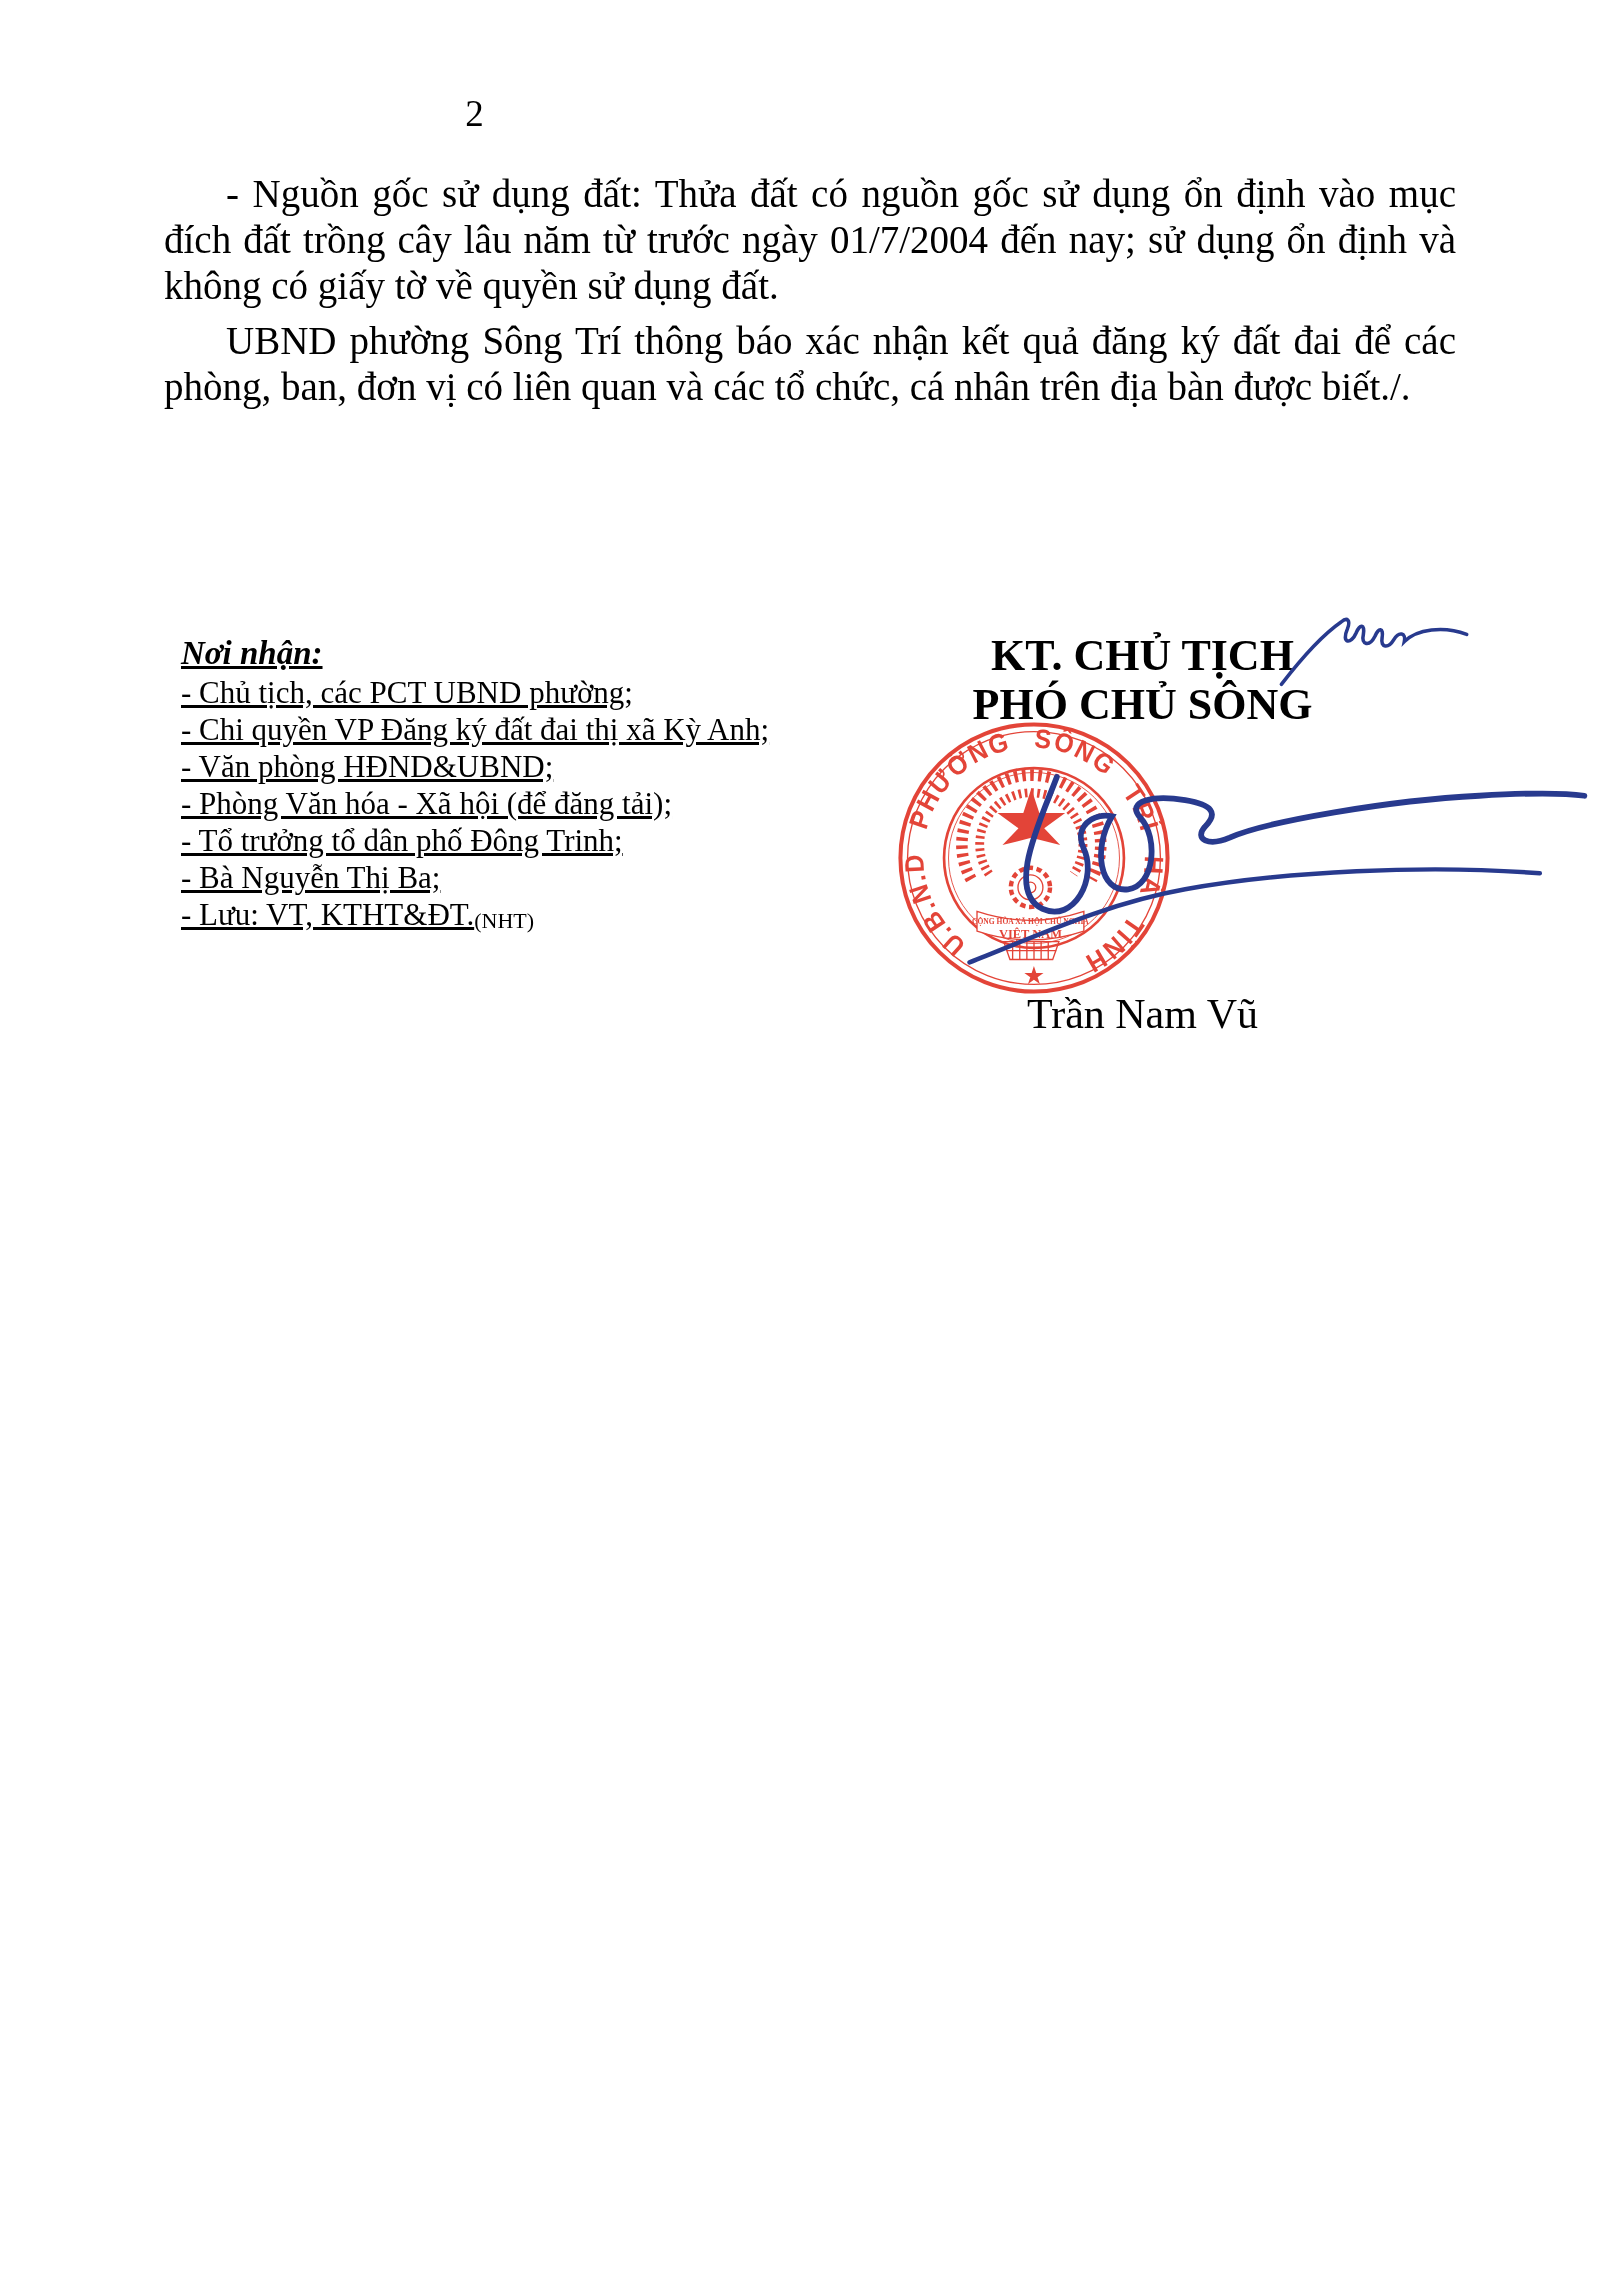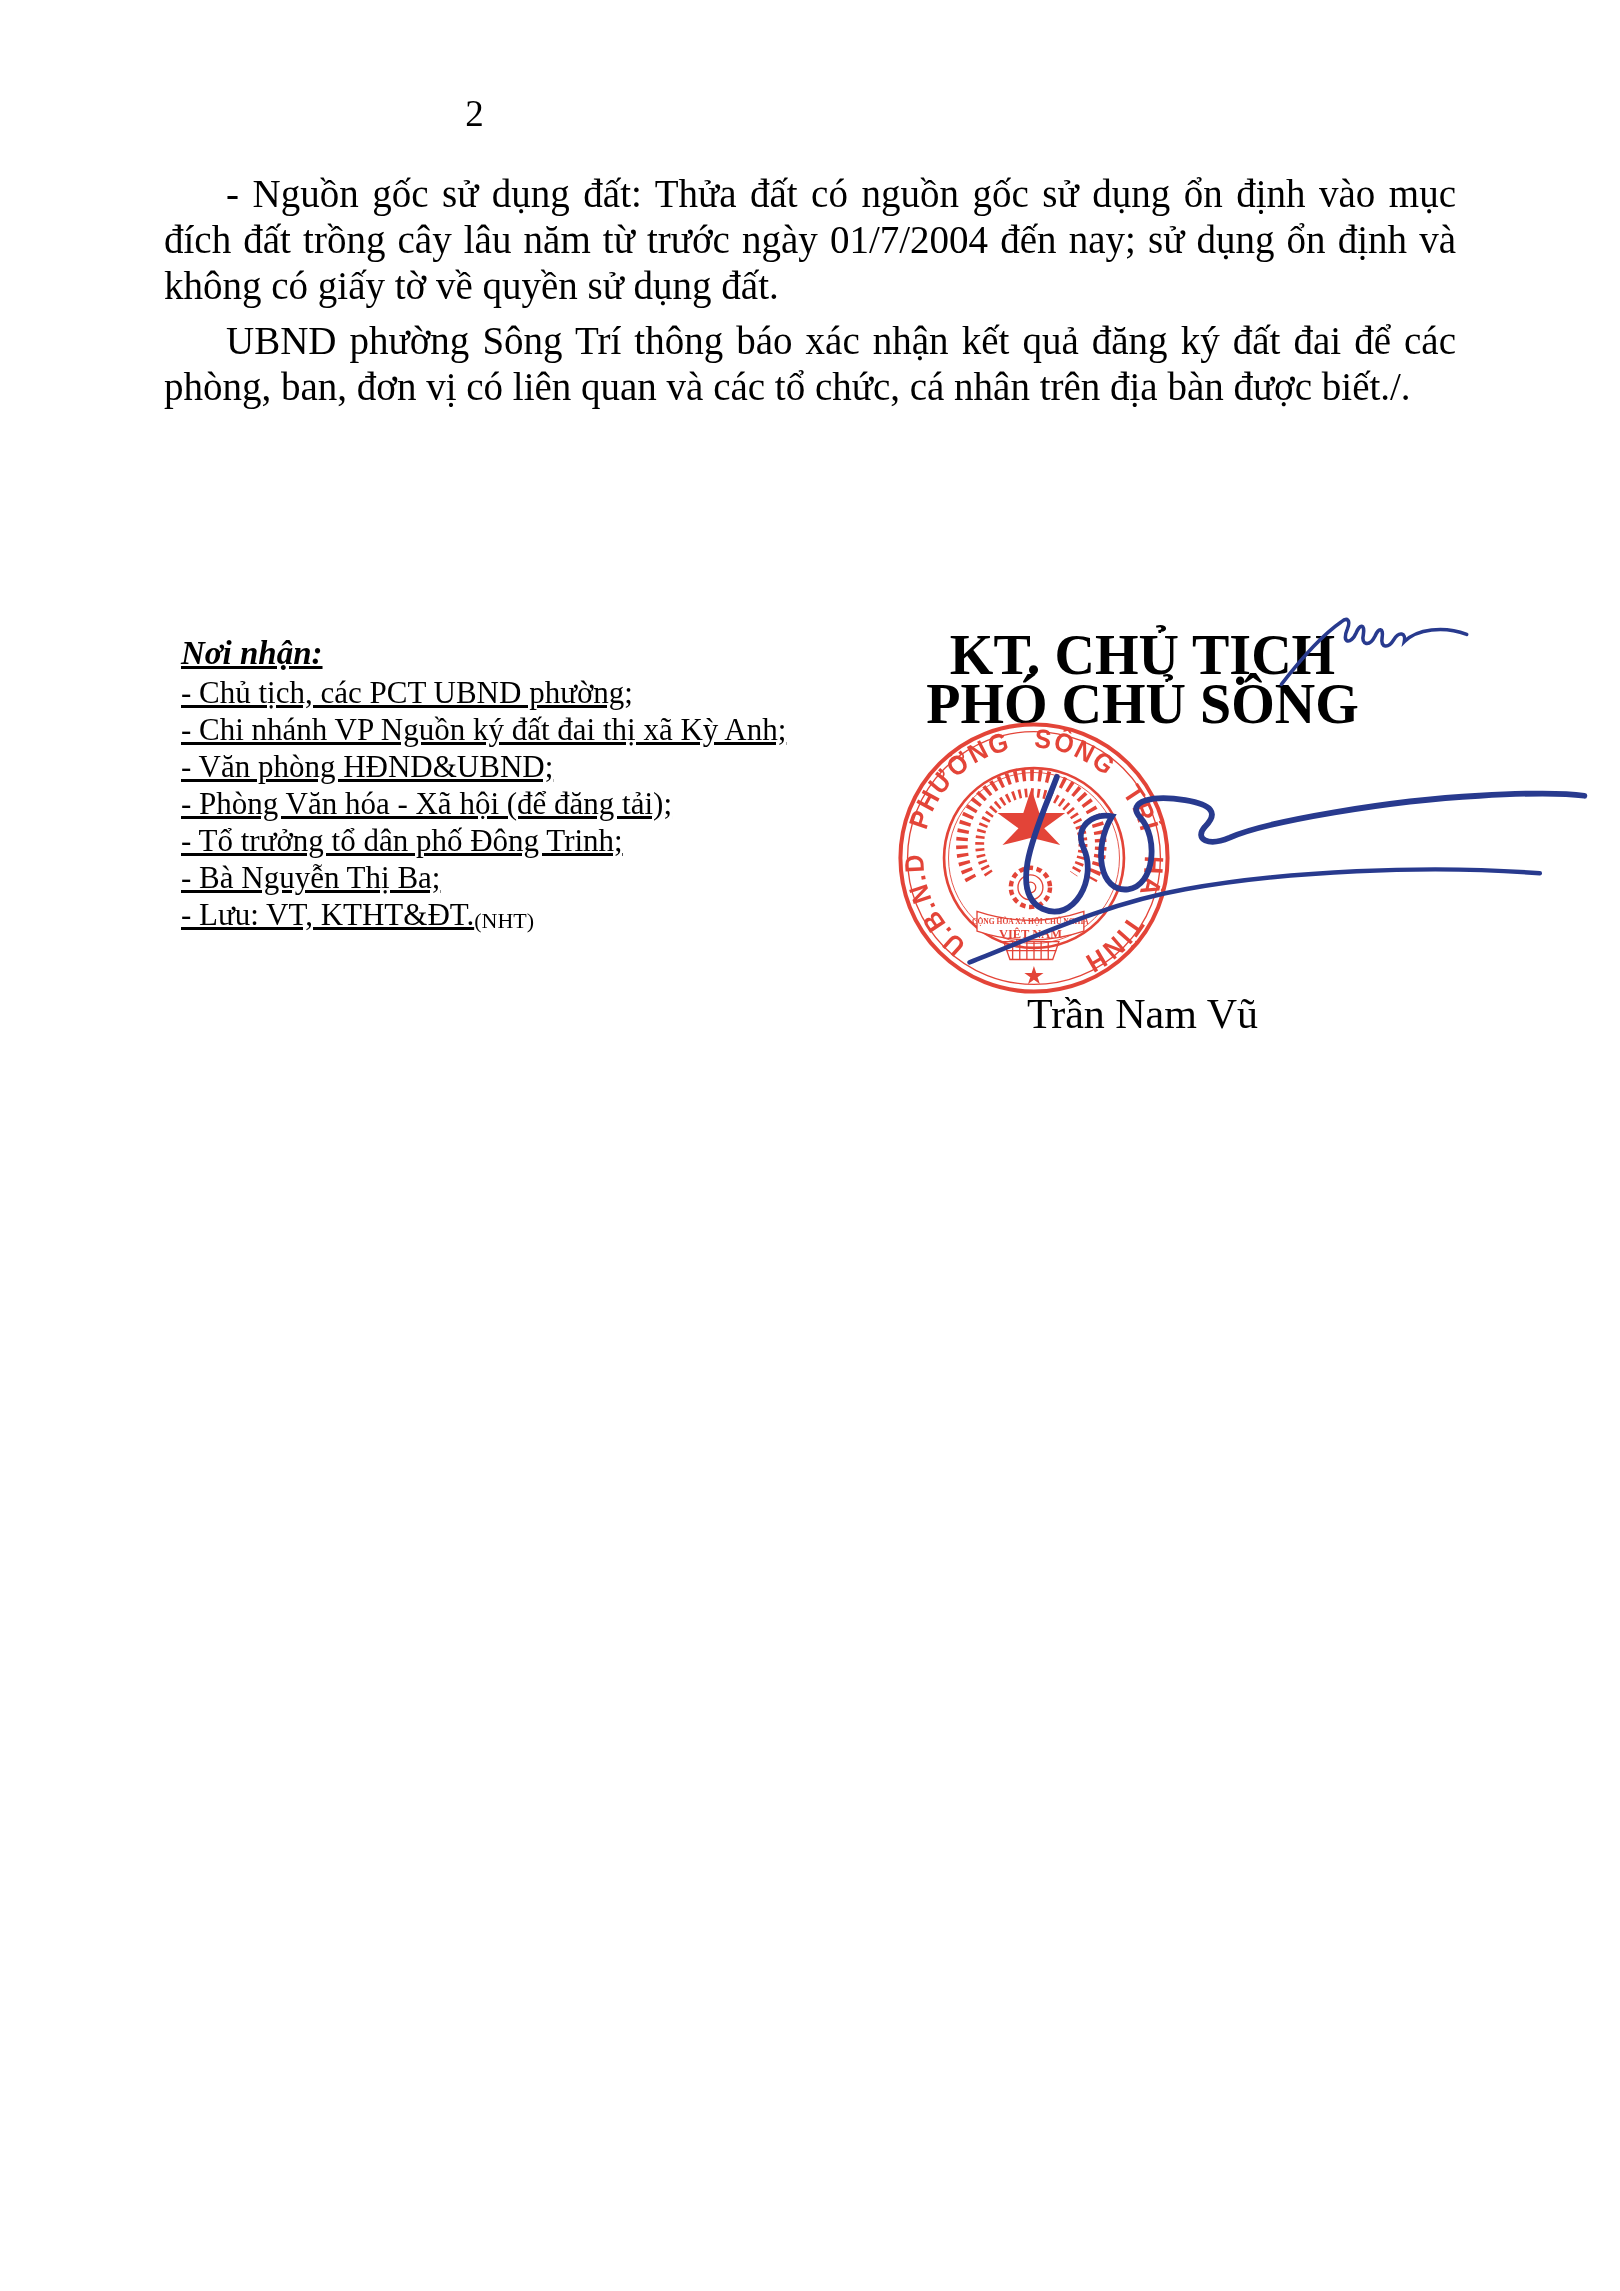--- a/index.html
+++ b/index.html
@@ -27,21 +27,21 @@
     font-size:33px;line-height:41px;font-weight:bold;font-style:italic;
   }
   .recipients .item{
     font-size:31px;line-height:37px;
   }
   .recipients .note{
     font-size:22px;vertical-align:-2.7px;
   }
   .sig-titles{
     position:absolute;left:891px;top:631px;width:503px;
-    text-align:center;font-weight:bold;font-size:56px;line-height:49px;
+    text-align:center;font-weight:bold;font-size:44px;line-height:49px;
   }
   .signer-name{
     position:absolute;left:891px;top:991px;width:503px;
     text-align:center;font-weight:normal;font-size:42px;line-height:46px;
   }
   .seal-svg{position:absolute;left:847px;top:671px;opacity:0.95;}
   .sign-svg{position:absolute;left:0;top:0;pointer-events:none;}
 </style>
 </head>
 <body>
@@ -51,21 +51,21 @@
   <div class="pagenum">2</div>
 
   <div class="content">
     <p>- Nguồn gốc sử dụng đất: Thửa đất có nguồn gốc sử dụng ổn định vào mục đích đất trồng cây lâu năm từ trước ngày 01/7/2004 đến nay; sử dụng ổn định và không có giấy tờ về quyền sử dụng đất.</p>
     <p>UBND phường Sông Trí thông báo xác nhận kết quả đăng ký đất đai để các phòng, ban, đơn vị có liên quan và các tổ chức, cá nhân trên địa bàn được biết./.</p>
   </div>
 
   <div class="recipients">
     <div class="heading">Nơi nhận:</div>
     <div class="item">- Chủ tịch, các PCT UBND phường;</div>
-    <div class="item">- Chi nhánh VP Nguồn ký đất đai thị xã Kỳ Anh;</div>
+    <div class="item">- Chi quyền VP Đăng ký đất đai thị xã Kỳ Anh;</div>
     <div class="item">- Văn phòng HĐND&amp;UBND;</div>
     <div class="item">- Phòng Văn hóa - Xã hội (để đăng tải);</div>
     <div class="item">- Tổ trưởng tổ dân phố Đông Trinh;</div>
     <div class="item">- Bà Nguyễn Thị Ba;</div>
     <div class="item"><span>- Lưu: VT, KTHT&amp;ĐT.</span><span class="note">(NHT)</span></div>
   </div>
 
   <div class="sig-titles">
     <div>KT. CHỦ TỊCH</div>
     <div>PHÓ CHỦ SÔNG</div>

